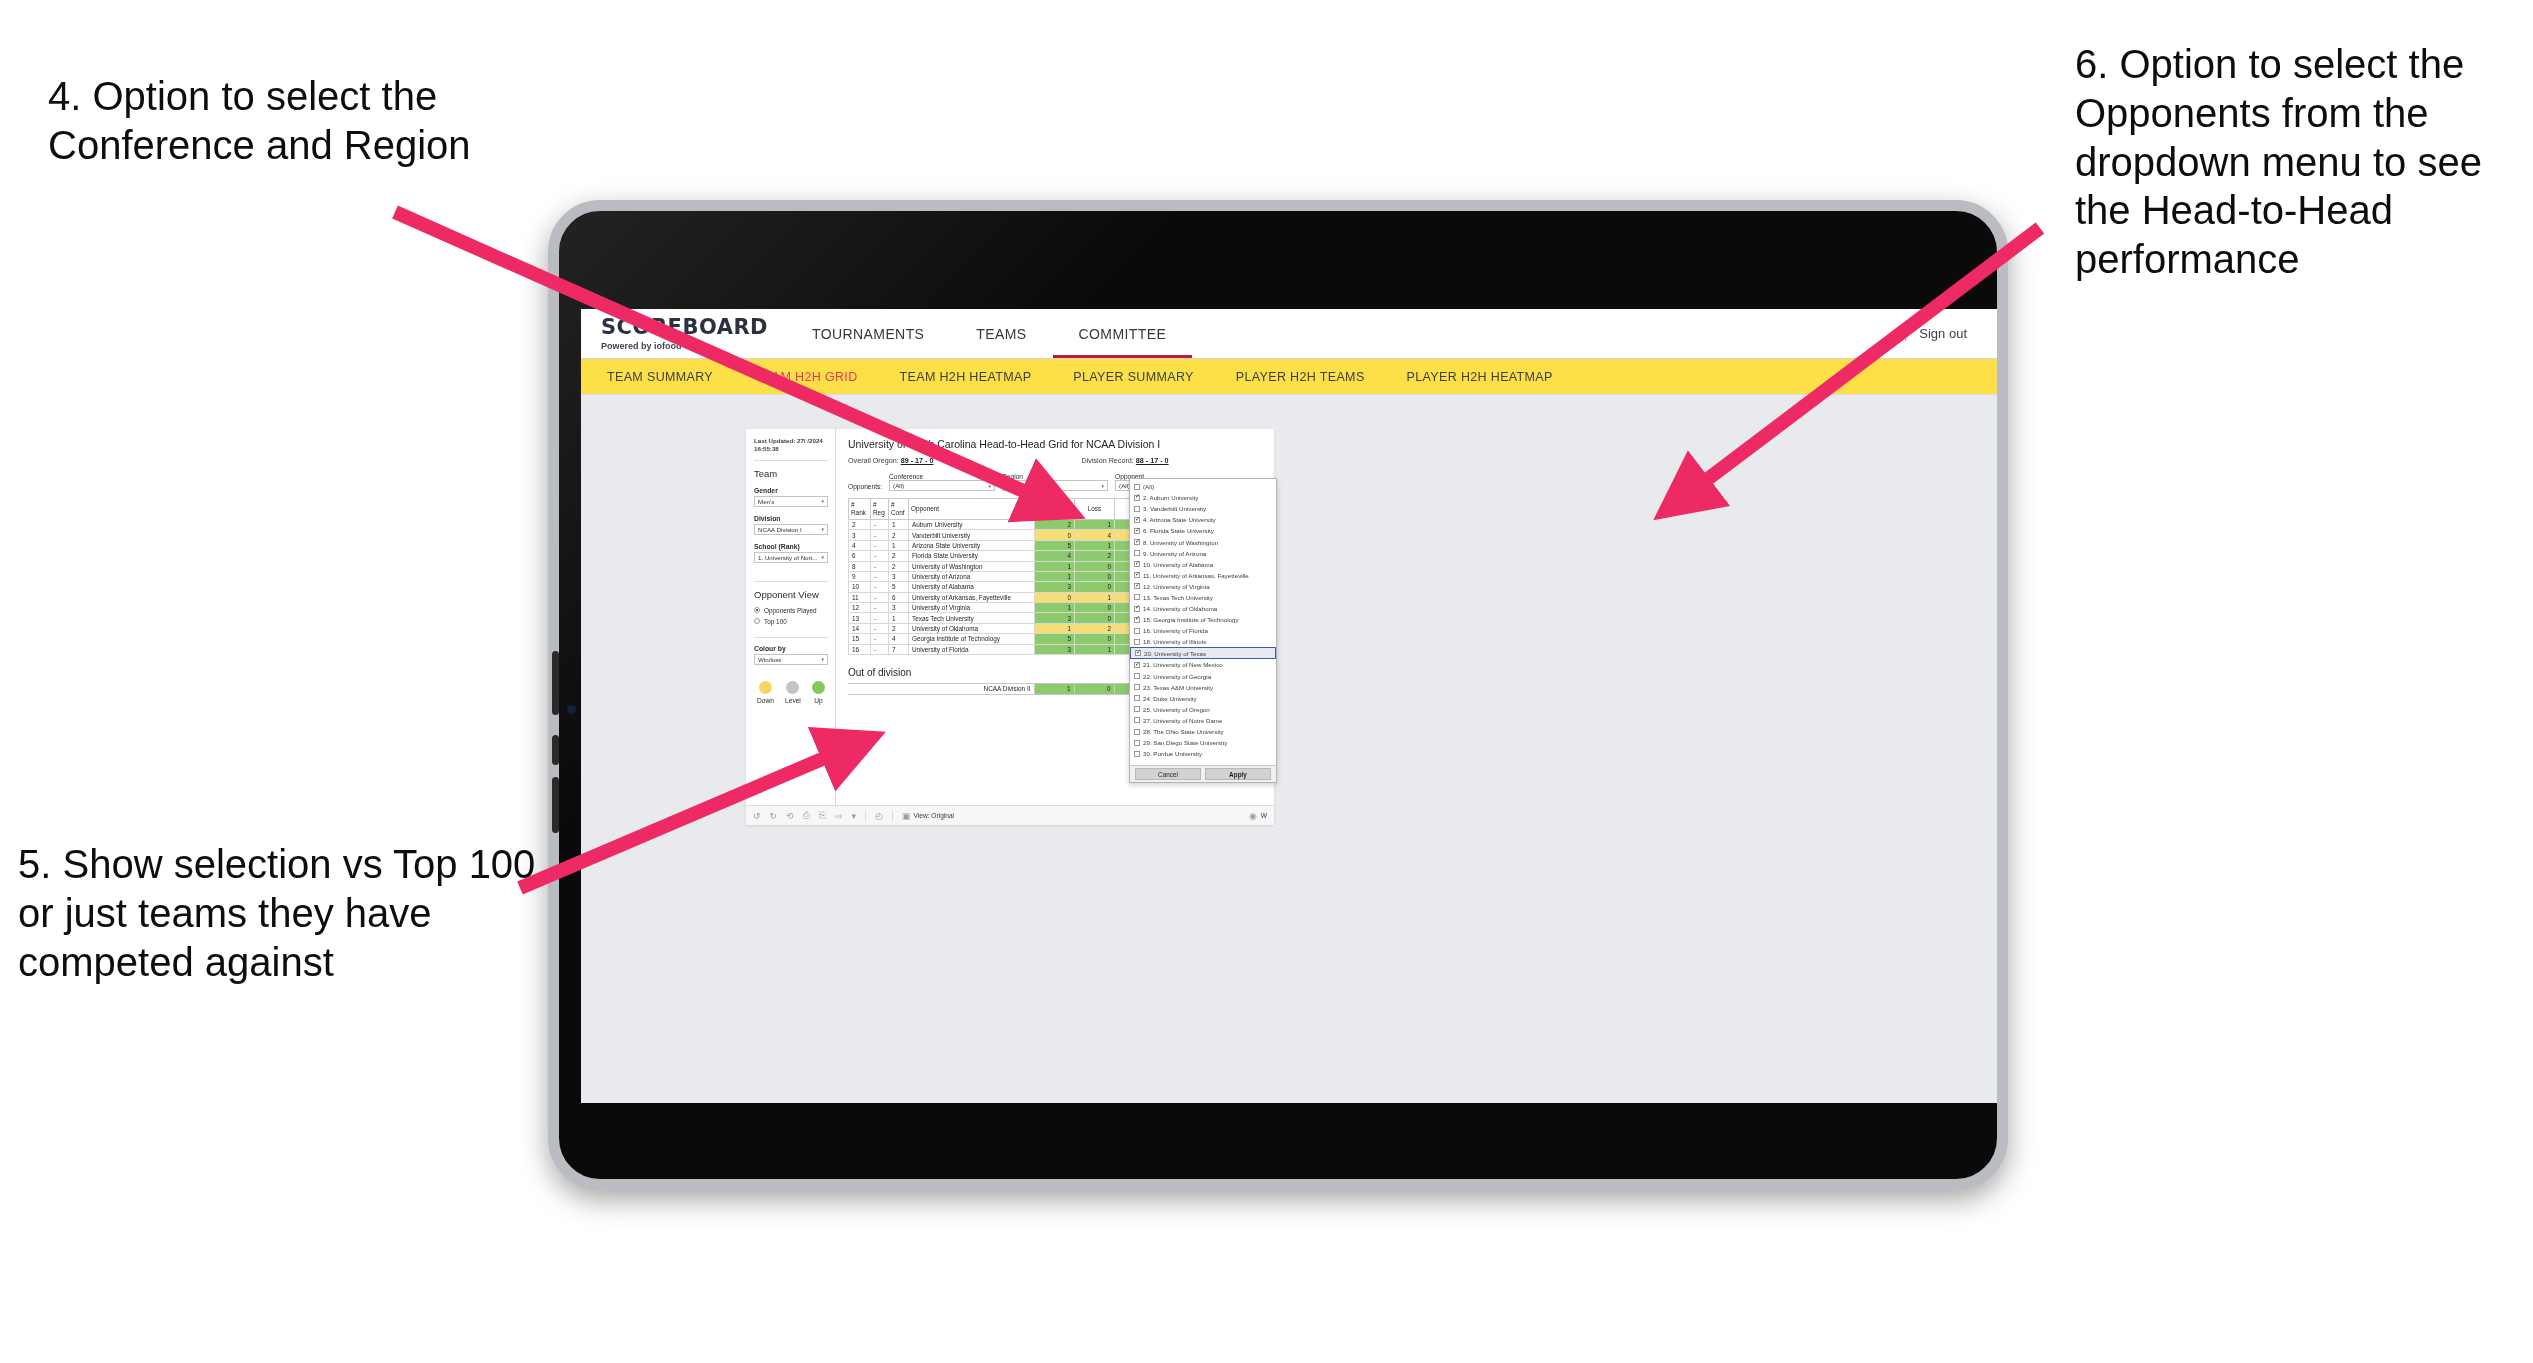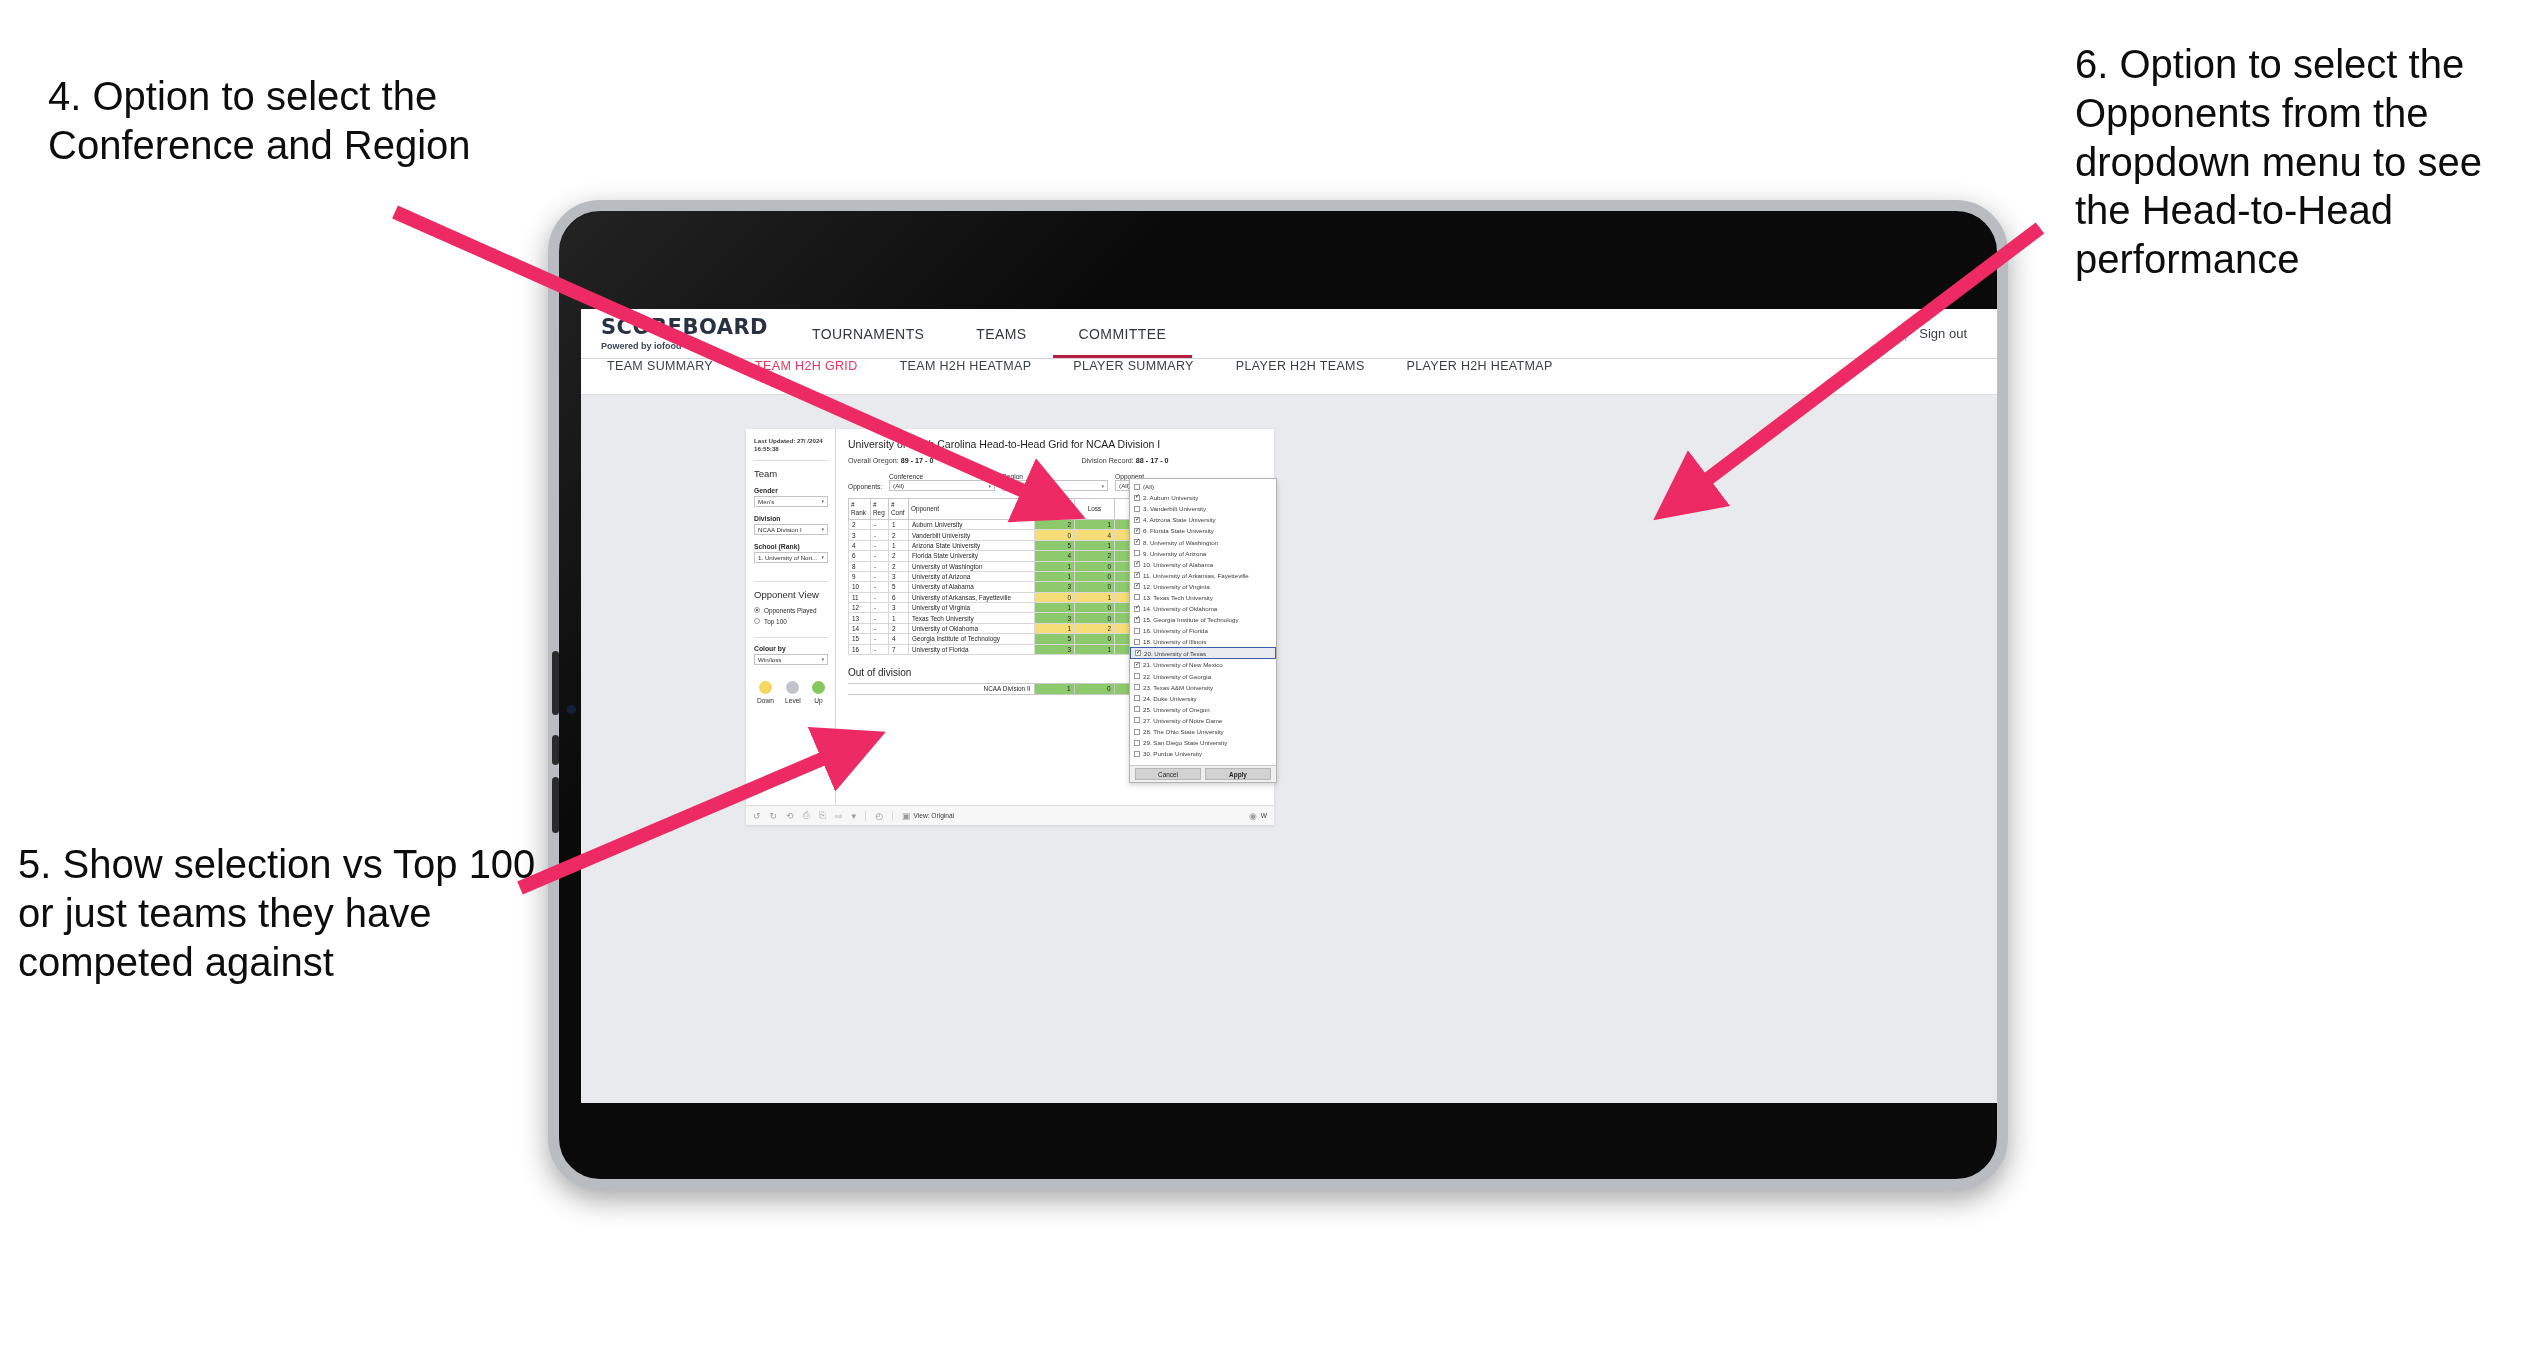--- a/index.html
+++ b/index.html
@@ -34,21 +34,21 @@
   #topnav { height:50px; background:#ffffff; display:flex; align-items:stretch; border-bottom:1px solid #d6d6d6; }
   .brand { display:flex; flex-direction:column; justify-content:center; padding:0 18px 0 20px; min-width:150px; }
   .brand .bname { font-family:"DejaVu Sans", sans-serif; font-weight:700; font-size:21px; letter-spacing:.5px; color:#2a3142; line-height:1; }
   .brand .bsub { font-size:9px; color:#3c4454; margin-top:3px; font-weight:700; }
   .navitem { display:flex; align-items:center; padding:0 26px; font-size:14px; color:#33383f; letter-spacing:.4px; position:relative; }
   .navitem.active::after { content:""; position:absolute; left:0; right:0; bottom:0; height:3px; background:#b81d42; }
   .nav-right { margin-left:auto; display:flex; align-items:center; padding-right:30px; gap:12px; font-size:13px; color:#3a3f47; }
   .nav-sep { color:#9aa0a8; }
 
   
-  #subnav { height:36px; background:#ffffff; border-bottom:1px solid #dcdcdc; display:flex; padding-left:26px; }
+  #subnav { height:36px; background:#fde047; border-bottom:1px solid #dcdcdc; display:flex; align-items:center; padding-left:26px; }
   .subitem { font-size:12.5px; color:#3a3f47; letter-spacing:.35px; margin-right:42px; }
   .subitem.active { color:#e8365d; }
 
   
   #wbarea { position:relative; height:708px; background:#e9eaee; padding-top:34px; }
   #workbook { position:absolute; left:165px; top:34px; width:528px; height:396px; background:#ffffff; display:flex;
               box-shadow:0 1px 3px rgba(0,0,0,.10); }
 
   
   #wb-side { width:90px; border-right:1px solid #d8d8d8; padding:8px 7px 0 8px; position:relative; }
@@ -65,21 +65,21 @@
   .legend { display:flex; justify-content:space-between; margin-top:16px; padding:0 3px; }
   .lg { text-align:center; }
   .lg .dot { width:13px; height:13px; border-radius:50%; margin:0 auto 3px auto; }
   .lg .lbl { font-size:6.6px; color:#2b2b2b; }
 
   
   #wb-main { flex:1; padding:9px 10px 0 12px; position:relative; }
   .wb-title { font-size:10.5px; color:#1e1e1e; font-weight:400; }
   .rec-row { display:flex; margin-top:6px; font-size:7.2px; color:#3a3a3a; }
   .rec-row .r2 { margin-left:148px; }
-  .rec-row b { color:#1e1e1e; }
+  .rec-row b { color:#1e1e1e;text-decoration:underline; }
   .filters { display:flex; align-items:flex-end; margin-top:8px; gap:7px; }
   .flabel { font-size:6.6px; color:#2b2b2b; }
   .fgroup { width:106px; }
   .opp-lead { font-size:6.6px; color:#2b2b2b; padding-bottom:1px; }
 
   
   table.grid { border-collapse:collapse; margin-top:7px; width:282px; table-layout:fixed; }
   table.grid th { border:1px solid #c9c9c9; font-size:6.4px; font-weight:400; color:#1f1f1f; background:#fff; padding:2px 2px; line-height:1.25; }
   table.grid td { border:1px solid #d8d8d8; font-size:6.4px; color:#1f1f1f; padding:1.2px 3px; background:#fff; }
   .c-rank { width:22px; text-align:left; }

